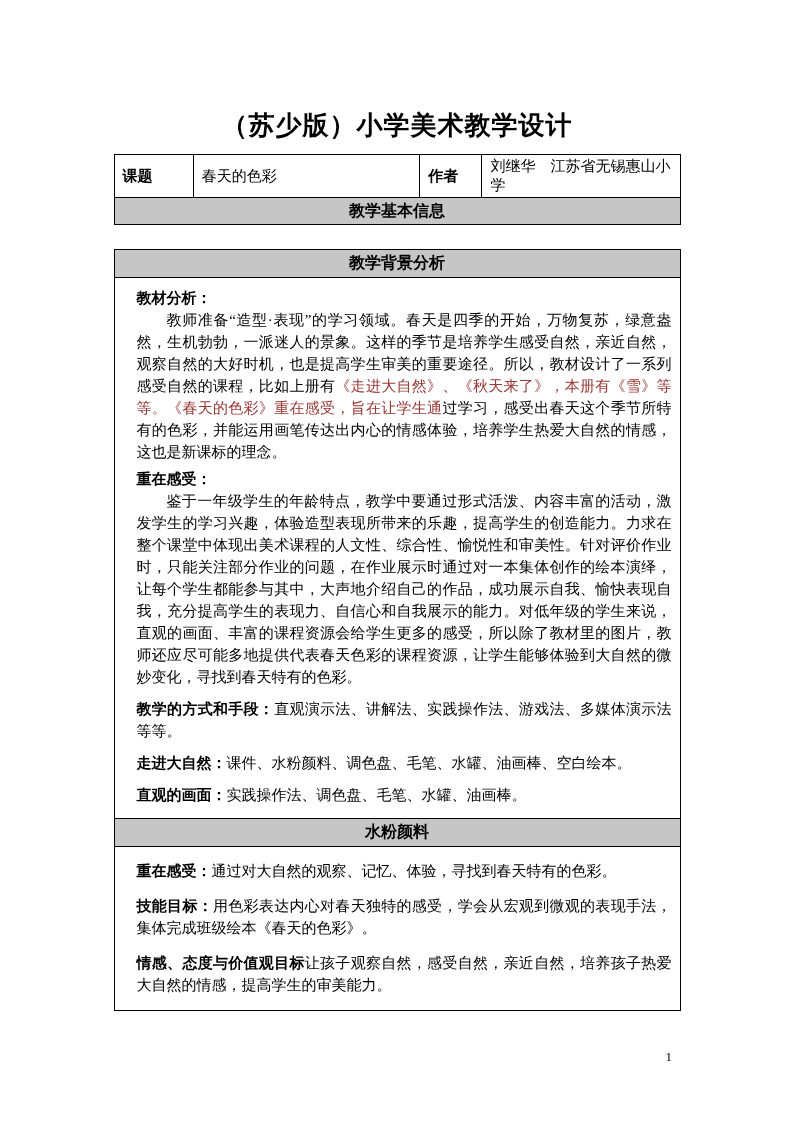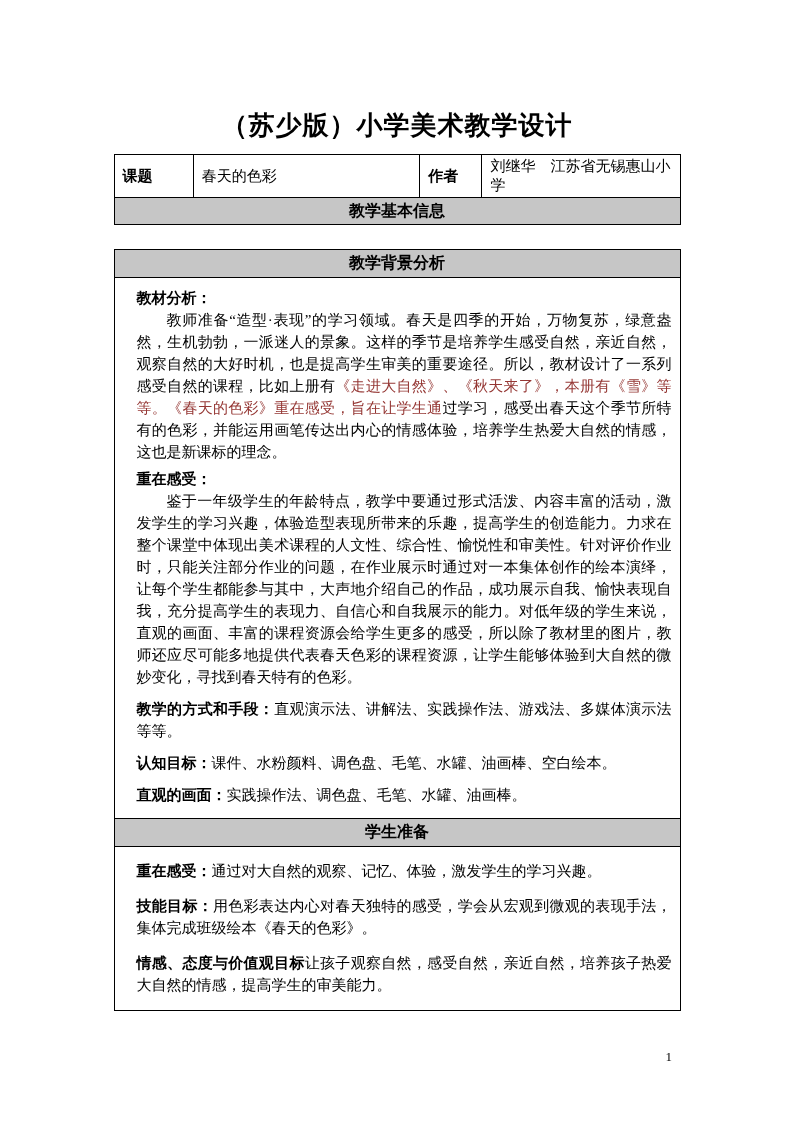--- a/index.html
+++ b/index.html
@@ -113,33 +113,33 @@
         <td class="body-cell">
 
           <span class="block-label">教材分析：</span>
           <p class="para-indent"><span>教师准备“造型·表现”的学习领域。春天是四季的开始，万物复苏，绿意盎然，生机勃勃，一派迷人的景象。这样的季节是培养学生感受自然，亲近自然，观察自然的大好时机，也是提高学生审美的重要途径。所以，教材设计了一系列感受自然的课程，比如上册有</span><span class="red-text">《走进大自然》、《秋天来了》，本册有《雪》等等。《春天的色彩》重在感受，旨在让学生通</span><span>过学习，感受出春天这个季节所特有的色彩，并能运用画笔传达出内心的情感体验，培养学生热爱大自然的情感，这也是新课标的理念。</span></p>
 
           <span class="block-label">重在感受：</span>
           <p class="para-indent"><span>鉴于一年级学生的年龄特点，教学中要通过形式活泼、内容丰富的活动，激发学生的学习兴趣，体验造型表现所带来的乐趣，提高学生的创造能力。力求在整个课堂中体现出美术课程的人文性、综合性、愉悦性和审美性。针对评价作业时，只能关注部分作业的问题，在作业展示时通过对一本集体创作的绘本演绎，让每个学生都能参与其中，大声地介绍自己的作品，成功展示自我、愉快表现自我，充分提高学生的表现力、自信心和自我展示的能力。对低年级的学生来说，直观的画面、丰富的课程资源会给学生更多的感受，所以除了教材里的图片，教师还应尽可能多地提供代表春天色彩的课程资源，让学生能够体验到大自然的微妙变化，寻找到春天特有的色彩。</span></p>
 
           <p class="inline-para"><span class="lead">教学的方式和手段：</span><span>直观演示法、讲解法、实践操作法、游戏法、多媒体演示法等等。</span></p>
 
-          <p class="inline-para"><span class="lead">认知目标：</span><span>课件、水粉颜料、调色盘、毛笔、水罐、油画棒、空白绘本。</span></p>
+          <p class="inline-para"><span class="lead">走进大自然：</span><span>课件、水粉颜料、调色盘、毛笔、水罐、油画棒、空白绘本。</span></p>
 
           <p class="inline-para"><span class="lead">直观的画面：</span><span>实践操作法、调色盘、毛笔、水罐、油画棒。</span></p>
 
         </td>
       </tr>
       <tr>
-        <td class="section-header">学生准备</td>
+        <td class="section-header">水粉颜料</td>
       </tr>
       <tr>
         <td class="body-cell">
 
-          <p class="goal-para"><span class="lead">重在感受：</span><span>通过对大自然的观察、记忆、体验，激发学生的学习兴趣。</span></p>
+          <p class="goal-para"><span class="lead">重在感受：</span><span>通过对大自然的观察、记忆、体验，寻找到春天特有的色彩。</span></p>
 
           <p class="goal-para"><span class="lead">技能目标：</span><span>用色彩表达内心对春天独特的感受，学会从宏观到微观的表现手法，集体完成班级绘本《春天的色彩》。</span></p>
 
           <p class="goal-para"><span class="lead">情感、态度与价值观目标</span><span>让孩子观察自然，感受自然，亲近自然，培养孩子热爱大自然的情感，提高学生的审美能力。</span></p>
 
         </td>
       </tr>
     </tbody>
       </table>
 

